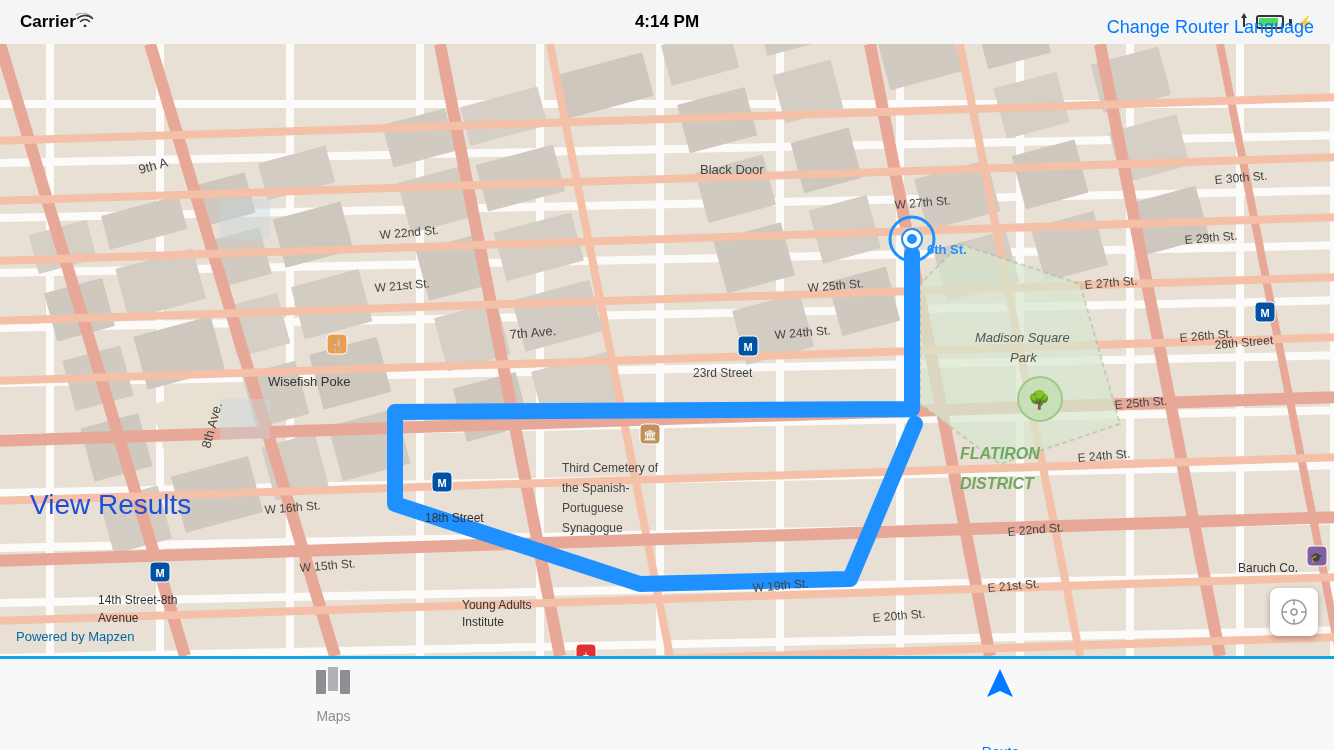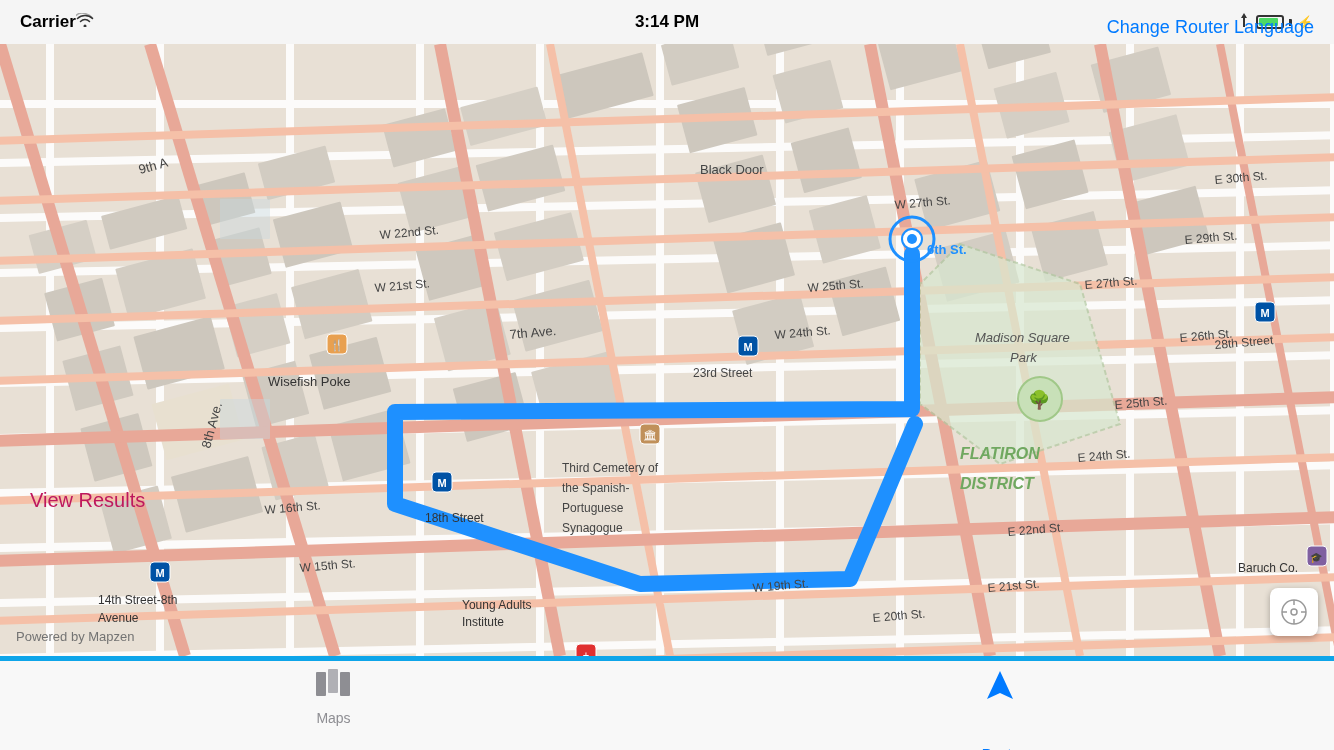--- a/index.html
+++ b/index.html
@@ -57,36 +57,36 @@
       height: 100%;
       position: absolute;
       top: 0; left: 0;
     }
 
     
     #view-results-btn {
       position: absolute;
       top: 445px;
       left: 30px;
-      color: #be185d;
-      font-size: 20px;
+      color: #1d4ed8;
+      font-size: 28px;
       font-weight: 500;
       cursor: pointer;
       z-index: 15;
       background: none;
       border: none;
     }
 
     
     #powered-by {
       position: absolute;
       bottom: 12px;
       left: 16px;
       font-size: 13px;
-      color: #737373;
+      color: #0369a1;
       z-index: 15;
     }
 
     
     #compass-btn {
       position: absolute;
       bottom: 20px;
       right: 16px;
       width: 48px;
       height: 48px;
@@ -98,21 +98,21 @@
       box-shadow: 0 2px 6px rgba(0,0,0,0.3);
       cursor: pointer;
       z-index: 15;
     }
 
     
     #tab-bar {
       width: 100%;
       height: 94px;
       background: #f8f8f8;
-      border-top: 5px solid #0ea5e9;
+      border-top: 3px solid #0ea5e9;
       display: flex;
       align-items: flex-start;
       justify-content: space-around;
       padding-top: 8px;
     }
     .tab-item {
       display: flex;
       flex-direction: column;
       align-items: center;
       gap: 4px;
@@ -134,21 +134,21 @@
     <span>Carrier</span>
     <span>
       <svg width="18" height="14" viewBox="0 0 18 14" fill="none">
         <path d="M9 11.5a1.5 1.5 0 1 1 0 3 1.5 1.5 0 0 1 0-3z" fill="#333"></path>
         <path d="M4.5 8.5C5.9 7.1 7.4 6.5 9 6.5s3.1.6 4.5 2" stroke="#333" stroke-width="1.5" fill="none" stroke-linecap="round"></path>
         <path d="M1.5 5.5C3.5 3.5 6.1 2.5 9 2.5s5.5 1 7.5 3" stroke="#333" stroke-width="1.5" fill="none" stroke-linecap="round"></path>
         <path d="M0 2.5C2.5 0 5.6 -0.5 9 0.5c3.1.9 5.8 2.5 7.5 4.5" stroke="#333" stroke-width="1.5" fill="none" stroke-linecap="round" opacity="0.4"></path>
       </svg>
     </span>
   </div>
-  <div class="status-center">3:14 PM</div>
+  <div class="status-center">4:14 PM</div>
   <div class="status-right">
     <span>
       <svg width="12" height="14" viewBox="0 0 12 14" fill="#333">
           <path d="M6 0L9 5H3L6 0z"></path>
           <rect x="5" y="5" width="2" height="9" fill="#333"></rect>
         </svg>
     </span>
     <div class="battery-container">
       <div class="battery-box">
         <div class="battery-fill" style="background:#4cd964;"></div>

